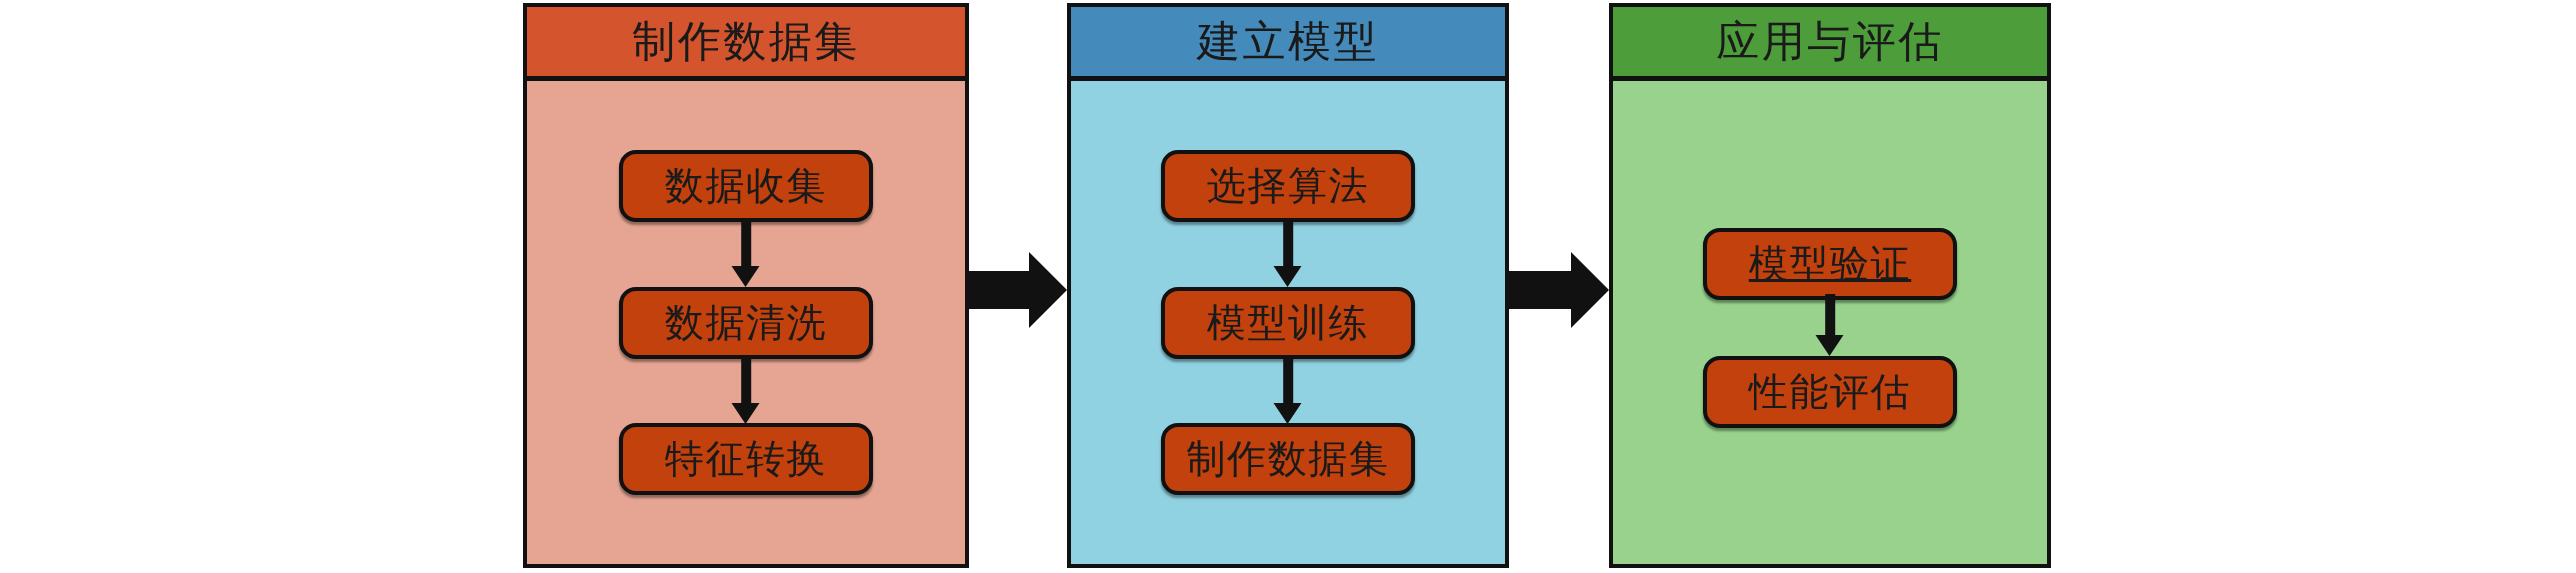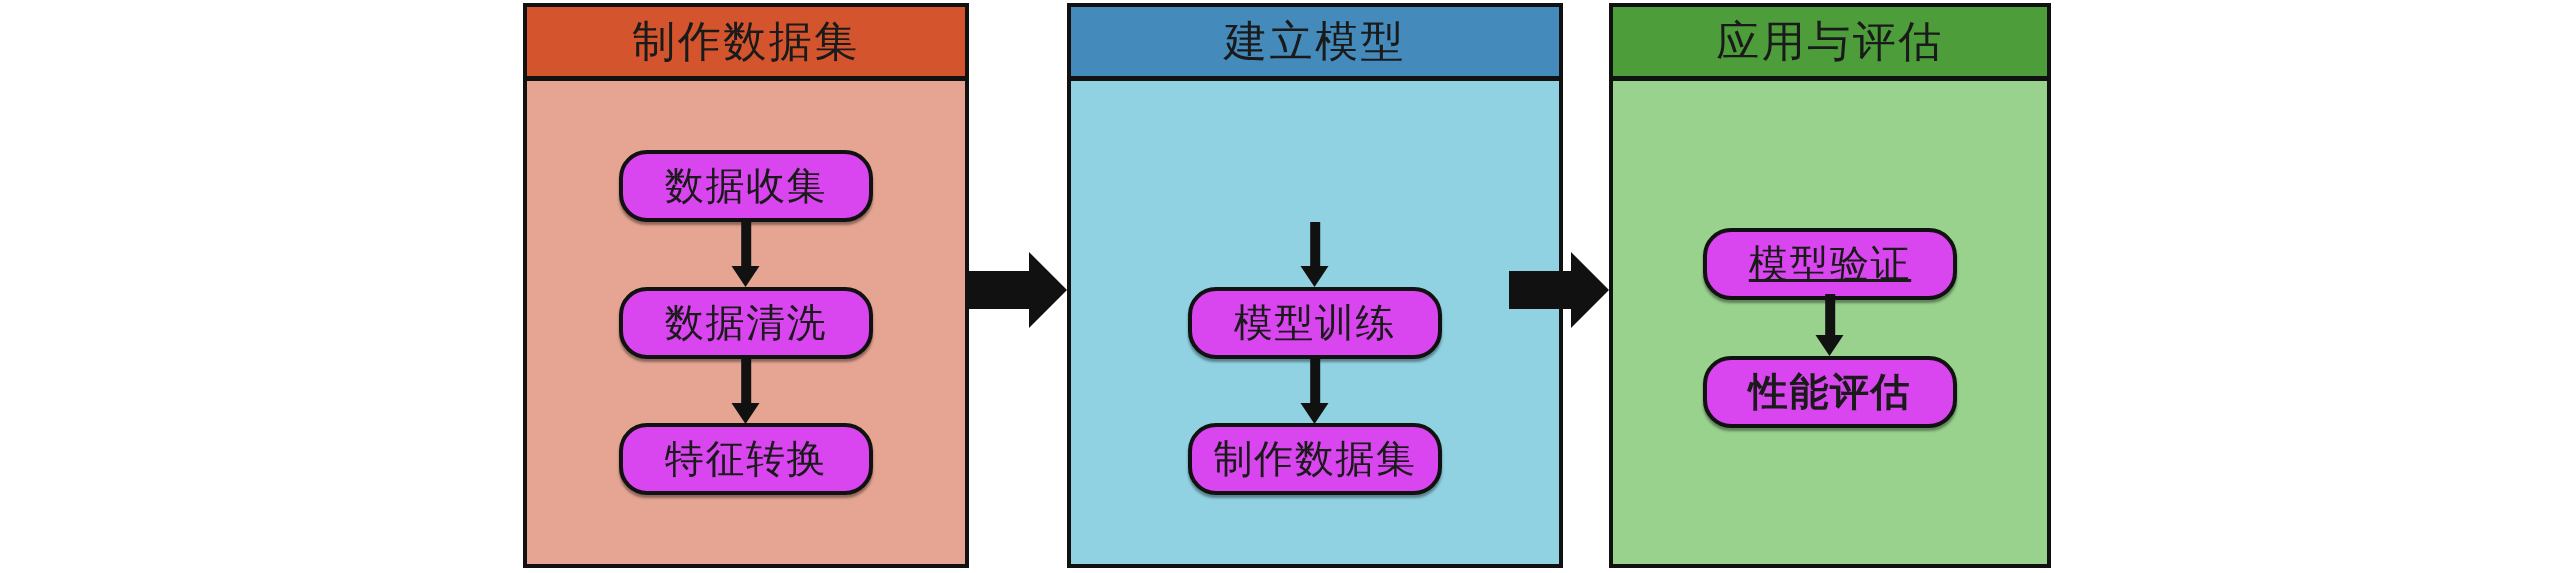--- a/index.html
+++ b/index.html
@@ -11,47 +11,47 @@
   }
   .canvas{position:relative;width:2576px;height:573px;background:#ffffff;}
 
   
   .panel{
     position:absolute;top:3.3px;height:565px;
     border:4.9px solid #111;
     box-sizing:border-box;
   }
   .panel-0{left:523px;width:446px;}
-  .panel-1{left:1067px;width:496px;}
+  .panel-1{left:1067px;width:442px;}
   .panel-2{left:1609px;width:442px;}
 
   .panel-header{
     position:absolute;left:0;right:0;top:0;height:69px;
     border-bottom:5.7px solid #111;
     display:flex;align-items:center;justify-content:center;
     font-size:43px;letter-spacing:2.5px;color:#1a1a1a;
   }
 
   
   .node{
     position:absolute;left:50%;transform:translateX(-50%);
     width:254px;height:72px;box-sizing:border-box;
-    background:#d946ef;
-    border:4.1px solid #111;border-radius:28px;
+    background:#c2410c;
+    border:4.1px solid #111;border-radius:17px;
     display:flex;align-items:center;justify-content:center;
     font-size:39px;letter-spacing:1.6px;color:#1a1a1a;
     box-shadow:0 3.3px 2.5px -0.8px rgba(0,0,0,0.38);
   }
   
   .slot-a{top:143px;}
   .slot-b{top:280px;}
   .slot-c{top:416px;}
   
   .slot-d{top:221px;text-decoration:underline;}
-  .slot-e{top:349px;font-weight:bold;}
+  .slot-e{top:349px;}
 
   
   .v-arrow{
     position:absolute;left:50%;transform:translateX(-50%);
     width:29px;
   }
   .va-1{top:215px;height:65px;}
   .va-2{top:352px;height:65px;}
   .va-3{top:287px;height:62px;}
   .v-arrow .shaft{
@@ -109,20 +109,21 @@
 
   <div class="h-arrow ha-1">
     <i class="shaft"></i>
       <i class="head"></i>
   </div>
 
   <section class="panel panel-1" style="background-color: rgb(144, 209, 226);">
     <header class="panel-header" style="background-color: rgb(68, 139, 187);">
       <span>建立模型</span>
     </header>
+    <div class="node slot-a">选择算法</div>
     <div class="v-arrow va-1">
       <i class="shaft"></i>
         <i class="head"></i>
     </div>
     <div class="node slot-b">模型训练</div>
     <div class="v-arrow va-2">
       <i class="shaft"></i>
         <i class="head"></i>
     </div>
     <div class="node slot-c">制作数据集</div>

